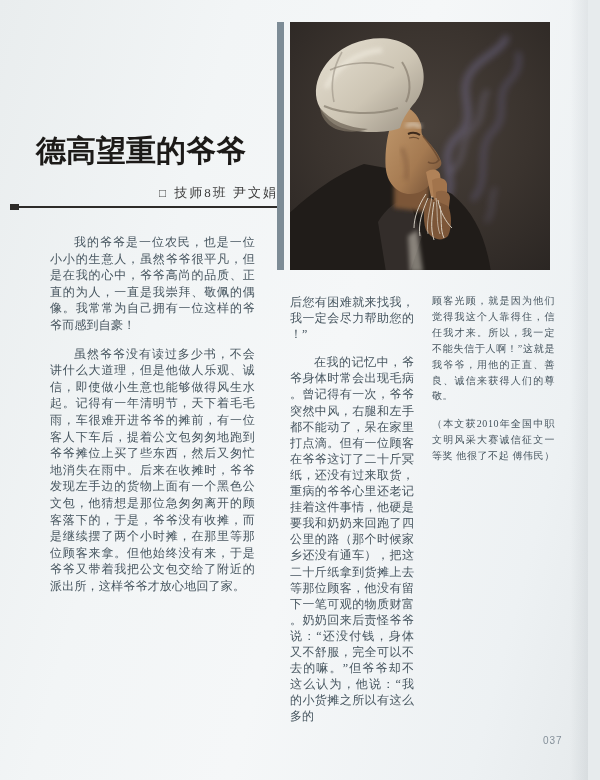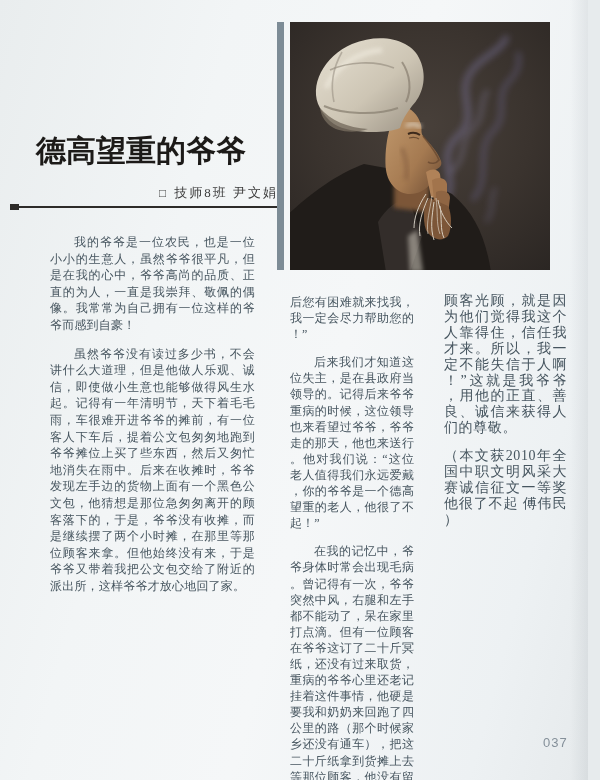--- a/index.html
+++ b/index.html
@@ -44,25 +44,25 @@
   }
   .portrait svg{display:block;}
   .col{
     position:absolute;color:#46555f;text-align:justify;
     word-break:break-all;line-break:anywhere;
   }
   .col p{margin:12px;padding:0;}
   .col p.indent{text-indent:2em;}
   .col1{left:38px;top:222px;width:229px;font-size:12px;line-height:16.6px;letter-spacing:0.2px;}
   .col2{left:278px;top:282px;width:148px;font-size:12px;line-height:16.1px;letter-spacing:0.1px;}
-  .col3{left:432px;top:281px;width:147px;font-size:14px;line-height:15.9px;letter-spacing:0.6px;}
+  .col3{left:420px;top:281px;width:147px;font-size:10px;line-height:15.9px;letter-spacing:0.6px;}
   .page-number{
     position:absolute;left:543px;top:735px;
     font-family:"Liberation Sans", sans-serif;
-    font-size:13px;color:#85909a;letter-spacing:1px;text-align:center;
+    font-size:10px;color:#85909a;letter-spacing:1px;text-align:center;
   }
 </style>
 </head>
 <body>
 
 <div class="page">
 
   <div class="title">德高望重的爷爷</div>
 
   <div class="byline">
@@ -157,21 +157,20 @@
     </svg>
   </div>
 
   <div class="col col1">
     <p class="indent">我的爷爷是一位农民，也是一位小小的生意人，虽然爷爷很平凡，但是在我的心中，爷爷高尚的品质、正直的为人，一直是我崇拜、敬佩的偶像。我常常为自己拥有一位这样的爷爷而感到自豪！</p>
     <p class="indent">虽然爷爷没有读过多少书，不会讲什么大道理，但是他做人乐观、诚信，即使做小生意也能够做得风生水起。记得有一年清明节，天下着毛毛雨，车很难开进爷爷的摊前，有一位客人下车后，提着公文包匆匆地跑到爷爷摊位上买了些东西，然后又匆忙地消失在雨中。后来在收摊时，爷爷发现左手边的货物上面有一个黑色公文包，他猜想是那位急匆匆离开的顾客落下的，于是，爷爷没有收摊，而是继续摆了两个小时摊，在那里等那位顾客来拿。但他始终没有来，于是爷爷又带着我把公文包交给了附近的派出所，这样爷爷才放心地回了家。</p>
   </div>
 
   <div class="col col2">
     <p>后您有困难就来找我，我一定会尽力帮助您的！”</p>
-    <p class="indent">后来我们才知道这位失主，是在县政府当领导的。记得后来爷爷重病的时候，这位领导也来看望过爷爷，爷爷走的那天，他也来送行。他对我们说：“这位老人值得我们永远爱戴，你的爷爷是一个德高望重的老人，他很了不起！”</p>
     <p class="indent">在我的记忆中，爷爷身体时常会出现毛病。曾记得有一次，爷爷突然中风，右腿和左手都不能动了，呆在家里打点滴。但有一位顾客在爷爷这订了二十斤冥纸，还没有过来取货，重病的爷爷心里还老记挂着这件事情，他硬是要我和奶奶来回跑了四公里的路（那个时候家乡还没有通车），把这二十斤纸拿到货摊上去等那位顾客，他没有留下一笔可观的物质财富。奶奶回来后责怪爷爷说：“还没付钱，身体又不舒服，完全可以不去的嘛。”但爷爷却不这么认为，他说：“我的小货摊之所以有这么多的</p>
   </div>
 
   <div class="col col3">
     <p>顾客光顾，就是因为他们觉得我这个人靠得住，信任我才来。所以，我一定不能失信于人啊！”这就是我爷爷，用他的正直、善良、诚信来获得人们的尊敬。</p>
     <p>（本文获2010年全国中职文明风采大赛诚信征文一等奖  他很了不起  傅伟民）</p>
   </div>
 
   <div class="page-number">037</div>
 

